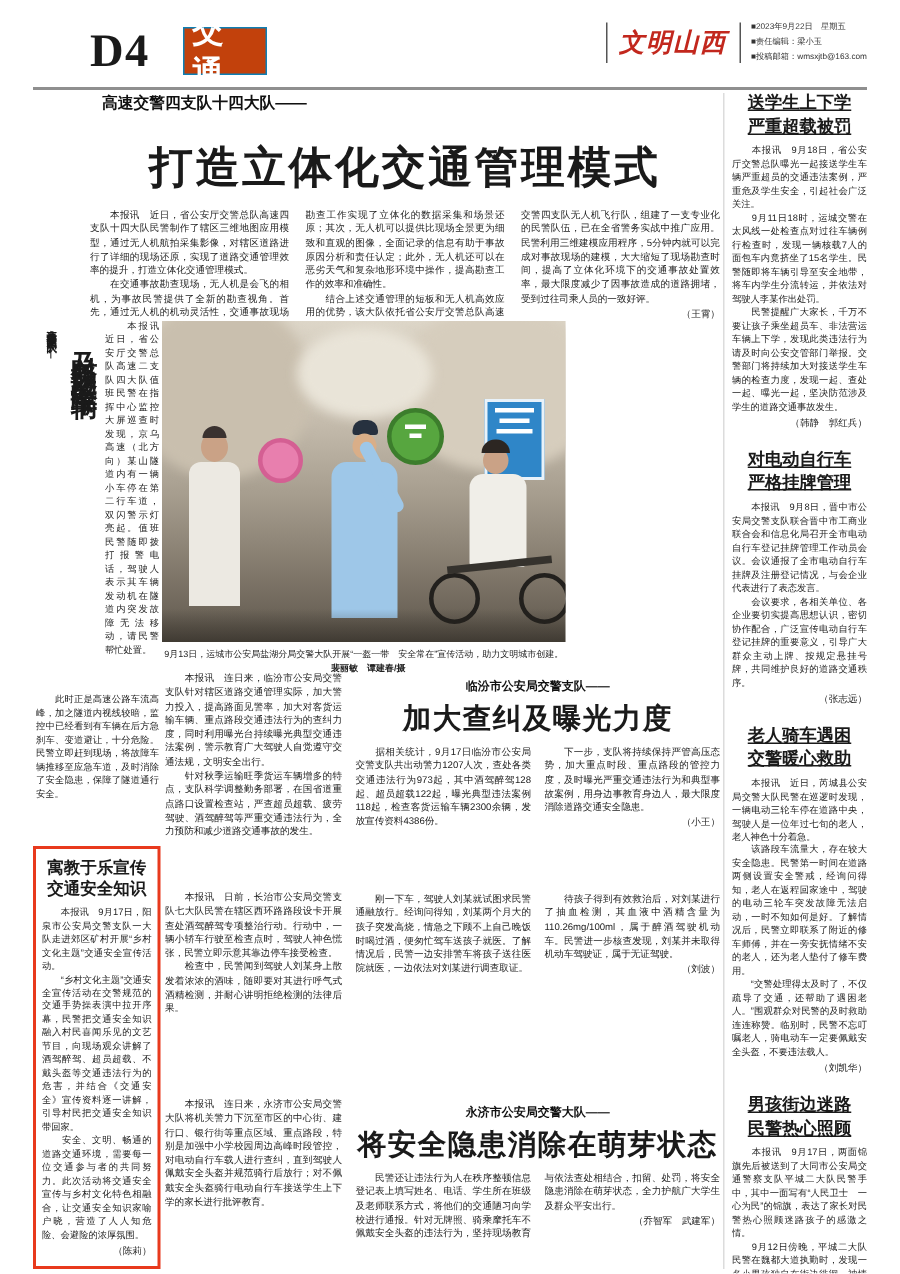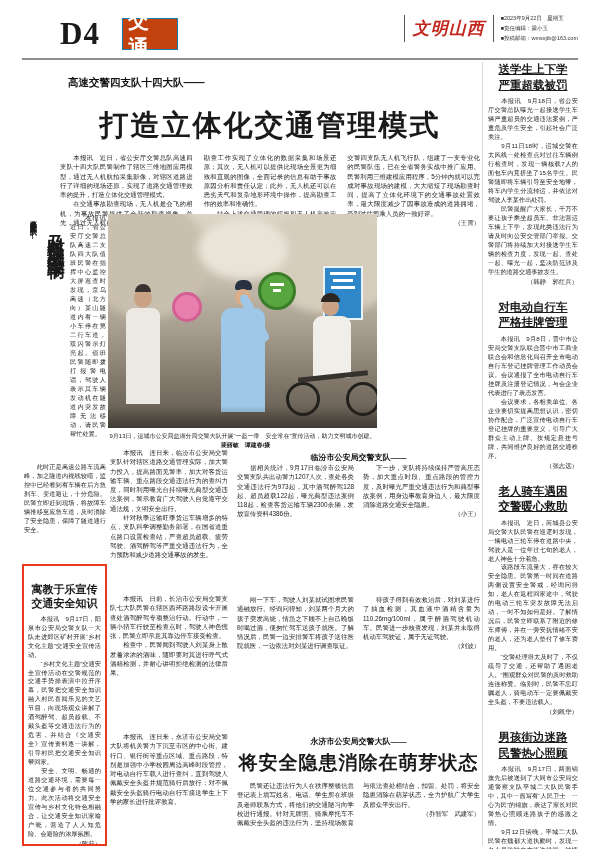--- a/index.html
+++ b/index.html
@@ -16,21 +16,21 @@
   .mast{position:absolute;right:0;top:4px;display:flex;align-items:center;gap:7px;}
   .mastname{font-size:17px;font-weight:900;color:#c2271d;font-style:italic;
       letter-spacing:1px;padding:2px 8px;border-left:1.5px solid #555;border-right:1.5px solid #555;}
   .mastinfo{font-size:5.5px;line-height:1.8;color:#333;}
   .hdr-rule{position:absolute;left:22px;top:58px;width:556px;height:2px;background:#8f8f8f;}
   
   .kick{font-weight:bold;color:#111;}
   .bodytxt{font-size:6.4px;line-height:1.45;text-align:justify;white-space:pre-line;color:#222;}
   .byline{font-size:6.4px;text-align:right;color:#222;margin-top:1px;}
   
-  .lead{position:absolute;left:60px;top:76px;width:420px;}
+  .lead{position:absolute;left:60px;top:62px;width:420px;}
   .lead .kick{font-size:10.5px;margin-left:8px;}
   .lead h1{margin:16px 0 7px;font-size:29px;letter-spacing:2px;text-align:center;font-weight:900;}
   .lead .cols{column-count:3;column-gap:11px;height:100px;overflow:hidden;}
   
   .leftart{position:absolute;left:24px;top:214px;width:82px;}
   .leftart .vert{display:flex;height:244px;}
   .vkick{writing-mode:vertical-rl;font-size:7px;font-weight:bold;width:14px;letter-spacing:1px;}
   .vhead{writing-mode:vertical-rl;font-size:17.5px;font-weight:900;width:30px;
          letter-spacing:4px;margin:6px 2px 0 0;}
   .sidebody{flex:1;overflow:hidden;}
@@ -45,21 +45,21 @@
   .caption b{margin-left:6px;}
   
   .midwrap{position:absolute;left:110px;top:448px;width:370px;height:401px;overflow:hidden;}
   .midart{display:grid;grid-template-columns:118px 1fr;column-gap:9px;overflow:hidden;}
   .midart .right{padding-top:1px;}
   .midart .kick{font-size:8px;text-align:center;margin-top:3px;}
   .midart h2{margin:3px 0 5px;font-size:19px;font-weight:900;text-align:center;letter-spacing:1px;}
   .midart .cols2{column-count:2;column-gap:9px;overflow:hidden;}
   
   .boxart{position:absolute;left:22px;top:564px;width:85px;height:282px;
-          border:2.5px solid #e8391d;padding:15px 4px;overflow:hidden;background:#fff;}
+          border:2.5px solid #e8391d;padding:5px 4px;overflow:hidden;background:#fff;}
   .boxart h3{margin:1px 0 4px;font-size:11px;font-weight:900;text-align:center;line-height:1.3;}
   
   .vline{position:absolute;left:482px;top:62px;width:1px;height:784px;background:#dcdcdc;}
   .rightcol{position:absolute;left:488px;top:62px;width:90px;height:787px;overflow:hidden;}
   .rart{margin-bottom:13px;}
   .rart h3{margin:0 0 4px;font-size:11.5px;font-weight:900;text-align:center;line-height:1.35;text-decoration:underline;}
   .rart .bodytxt{font-size:6.2px;}
 </style>
 </head>
 <body>
@@ -154,20 +154,21 @@
   <div class="byline" data-name="boxed-article-byline">（陈莉）</div>
 </div>
 
 <div class="midwrap" data-name="middle-section">
 
   <div class="midart" style="height:146px" data-name="article-linfen">
     <div class="bodytxt" data-name="article-linfen-col1">　　本报讯　连日来，临汾市公安局交警支队针对辖区道路交通管理实际，加大警力投入，提高路面见警率，加大对客货运输车辆、重点路段交通违法行为的查纠力度，同时利用曝光台持续曝光典型交通违法案例，警示教育广大驾驶人自觉遵守交通法规，文明安全出行。
 　　针对秋季运输旺季货运车辆增多的特点，支队科学调整勤务部署，在国省道重点路口设置检查站，严查超员超载、疲劳驾驶、酒驾醉驾等严重交通违法行为，全力预防和减少道路交通事故的发生。</div>
     <div class="right">
       <div class="kick" data-name="article-linfen-kicker">临汾市公安局交警支队——</div>
+      <h2 data-name="article-linfen-headline">加大查纠及曝光力度</h2>
       <div class="cols2" style="height:96px">
         <div class="bodytxt" data-name="article-linfen-body">　　据相关统计，9月17日临汾市公安局交警支队共出动警力1207人次，查处各类交通违法行为973起，其中酒驾醉驾128起、超员超载122起，曝光典型违法案例118起，检查客货运输车辆2300余辆，发放宣传资料4386份。
 　　下一步，支队将持续保持严管高压态势，加大重点时段、重点路段的管控力度，及时曝光严重交通违法行为和典型事故案例，用身边事教育身边人，最大限度消除道路交通安全隐患。</div>
         <div class="byline" data-name="article-linfen-byline">（小王）</div>
       </div>
     </div>
   </div>
 
   <div class="midart" style="height:138px" data-name="article-changzhi">
     <div class="bodytxt" data-name="article-changzhi-col1">　　本报讯　日前，长治市公安局交警支队七大队民警在辖区西环路路段设卡开展查处酒驾醉驾专项整治行动。行动中，一辆小轿车行驶至检查点时，驾驶人神色慌张，民警立即示意其靠边停车接受检查。

